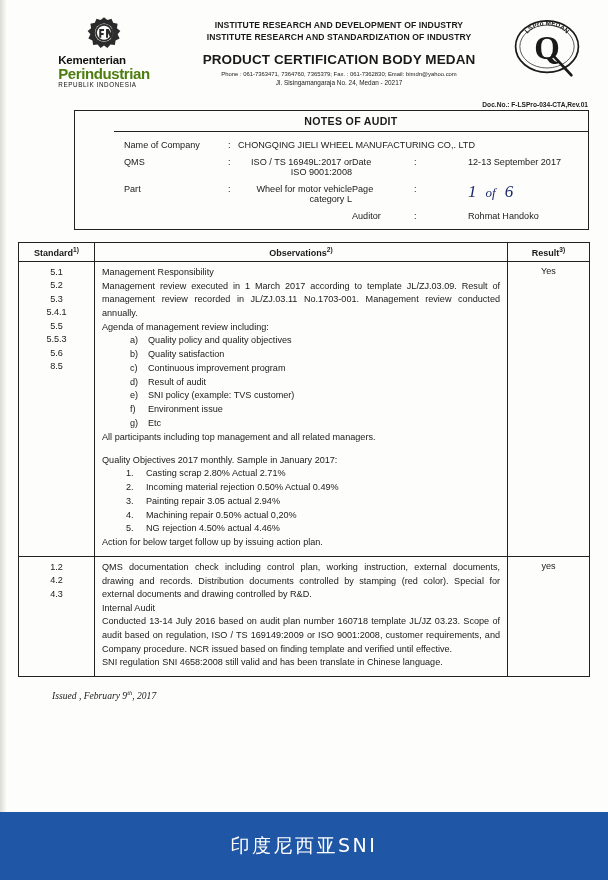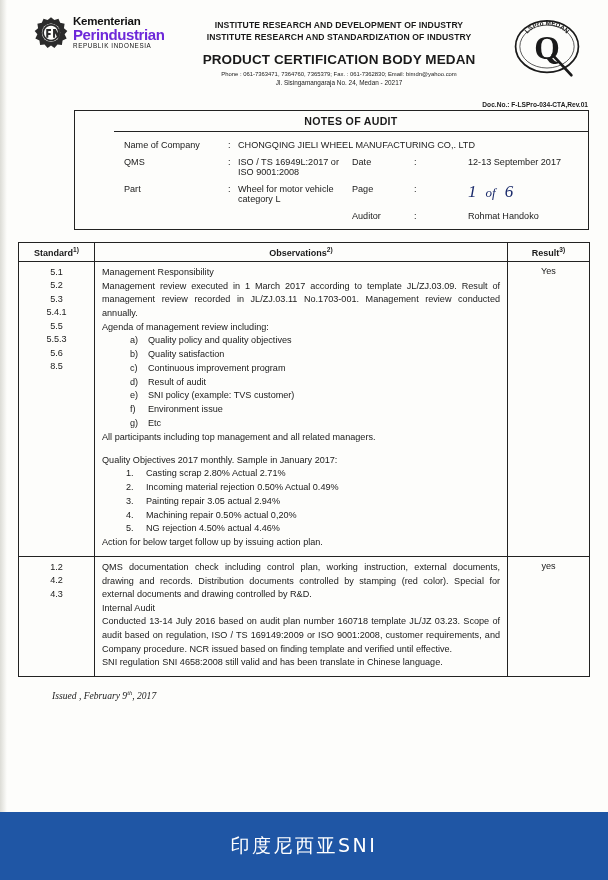--- a/index.html
+++ b/index.html
@@ -45,40 +45,41 @@
     align-items: flex-start;
     padding: 6px 0 0 0;
     height: 84px;
   }
   .logo-left {
     width: 140px;
     display: flex;
     align-items: center;
     gap: 5px;
     padding-left: 16px;
+    flex-direction: column;
   }
   .gear {
     width: 34px;
     height: 34px;
     flex: 0 0 auto;
   }
   .logo-text {
     line-height: 1.02;
   }
   .logo-text .l1 {
     font-size: 11.5px;
     font-weight: bold;
     letter-spacing: -0.2px;
     color: #111;
   }
   .logo-text .l2 {
     font-size: 15px;
     font-weight: bold;
     letter-spacing: -0.4px;
-    color: #6d28d9;
+    color: #4d7c0f;
     margin-top: -1px;
   }
   .logo-text .l3 {
     font-size: 6.3px;
     letter-spacing: 0.6px;
     color: #111;
     margin-top: 1px;
   }
   .header-center {
     flex: 1;
@@ -152,21 +153,21 @@
   }
   .nrow {
     display: flex;
     align-items: flex-start;
     margin-bottom: 7px;
   }
   .nrow:last-child { margin-bottom: 0; }
   .nlabel { width: 104px; flex: 0 0 auto; }
   .ncolon { width: 10px; flex: 0 0 auto; }
   .nvalue { flex: 1; }
-  .nvalue .sub { display: block; }
+  .nvalue .sub { display: block; text-align: right; }
   .rgroup {
     display: flex;
     flex: 0 0 auto;
     width: 228px;
     align-items: flex-start;
   }
   .rlabel { width: 62px; flex: 0 0 auto; }
   .rcolon { width: 14px; flex: 0 0 auto; }
   .rvalue { flex: 1; margin-left: 40px; }
   .hand {

